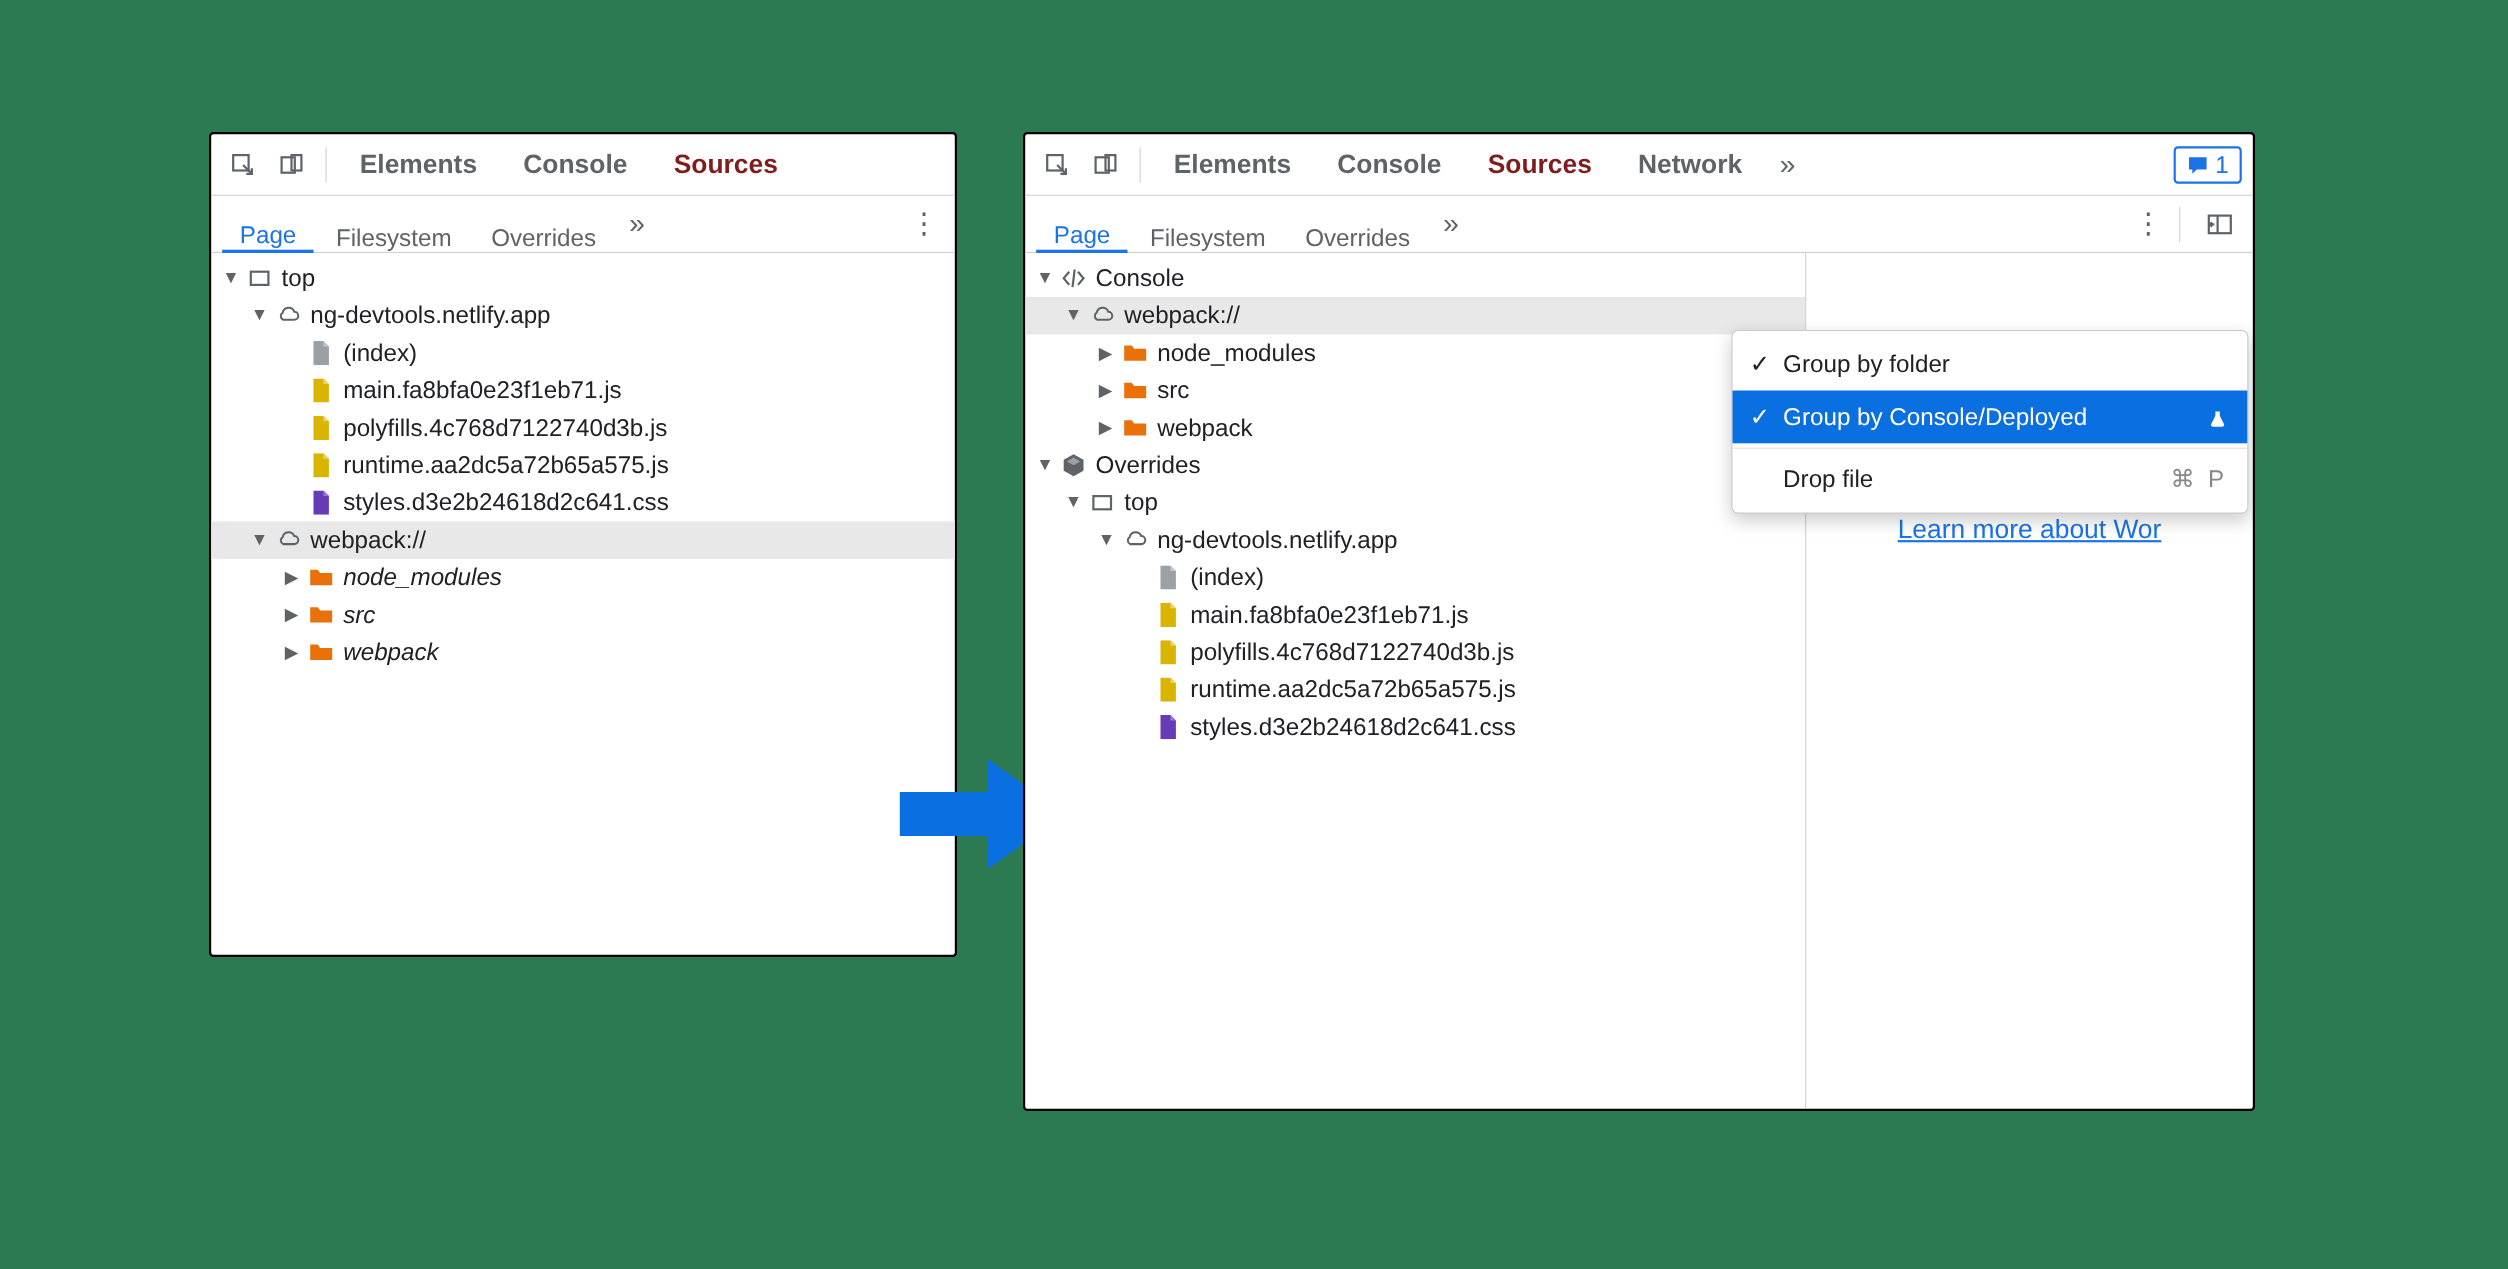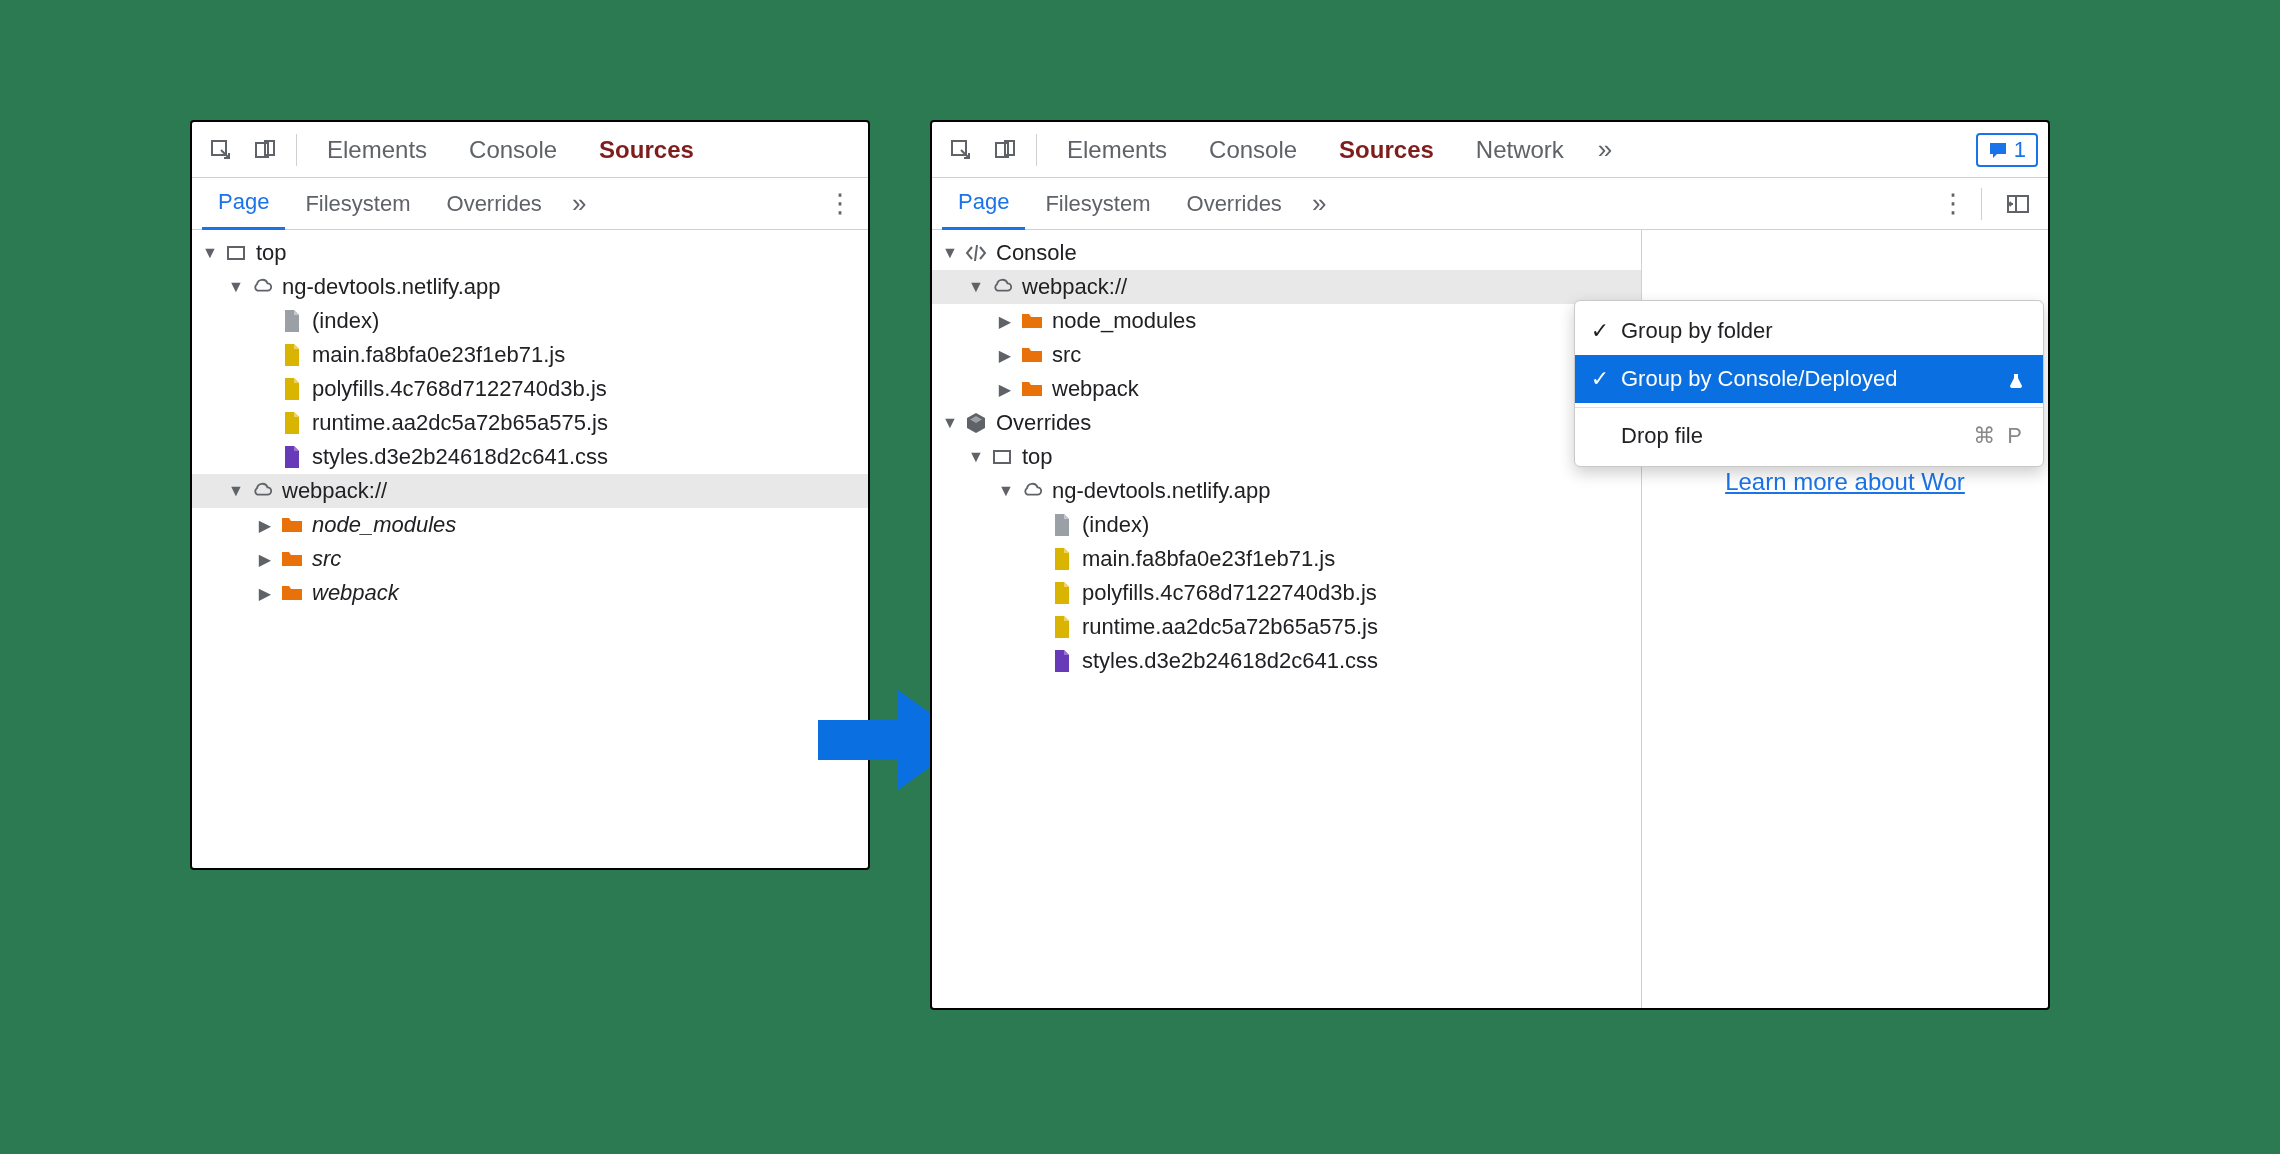--- a/index.html
+++ b/index.html
@@ -36,20 +36,21 @@
     color: #5f6368;
   }
   .vsep { width: 1px; height: 32px; background: #d0d0d0; margin: 0 6px; }
   .tab {
     padding: 0 18px;
     height: 56px;
     display: flex; align-items: center;
     font-size: 24px;
     color: #5f6368;
     cursor: pointer;
+    font-weight: bold;
   }
   .tab.active { color: #7f1d1d; font-weight: 700; }
   .more-glyph { font-size: 26px; color: #5f6368; padding: 0 10px; cursor: pointer; }
   .issues-badge {
     margin-left: auto;
     border: 2px solid #1a73e8;
     color: #1a73e8;
     border-radius: 4px;
     padding: 2px 10px;
     display: flex; align-items: center; gap: 6px;
@@ -61,21 +62,21 @@
     display: flex;
     align-items: center;
     height: 52px;
     border-bottom: 1px solid #d0d0d0;
     padding: 0 10px;
     gap: 4px;
   }
   .sub-tab {
     padding: 0 16px;
     height: 52px;
-    display: flex; align-items: center;
+    display: flex; align-items: flex-end;
     font-size: 22px;
     color: #5f6368;
     cursor: pointer;
   }
   .sub-tab.active {
     color: #1a73e8;
     border-bottom: 3px solid #1a73e8;
   }
   .kebab {
     margin-left: auto;

